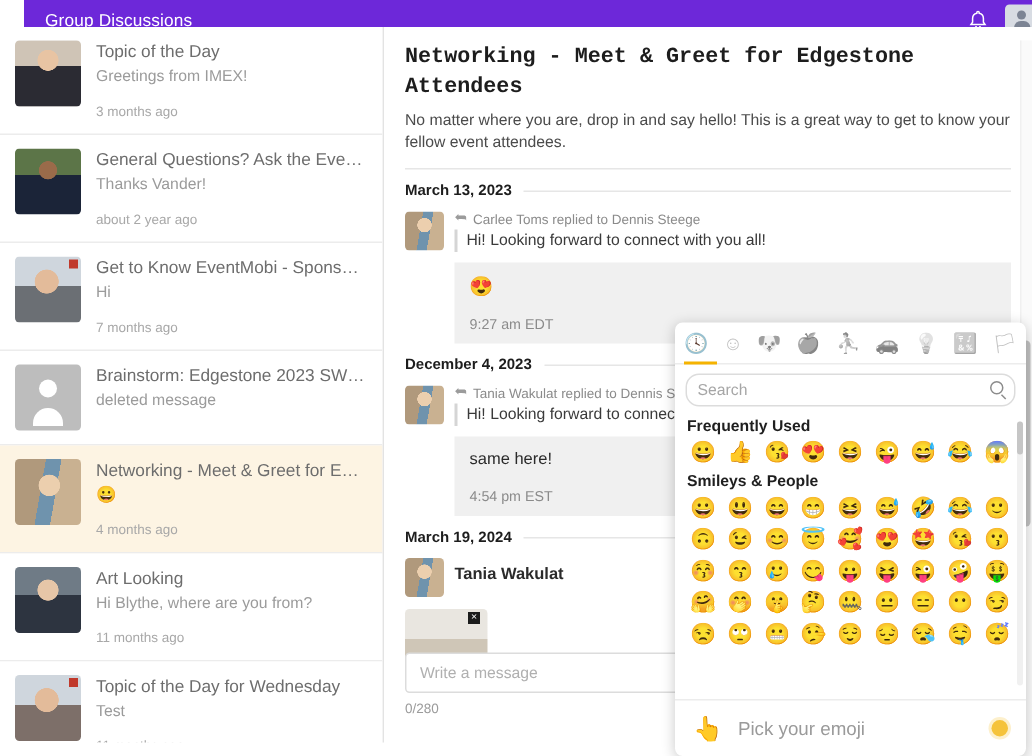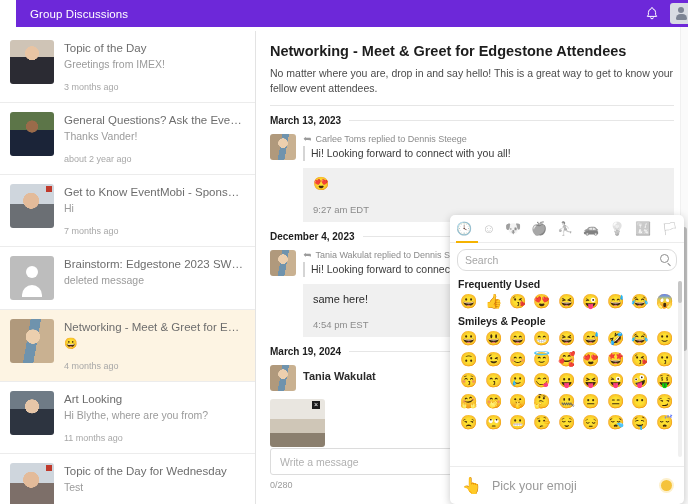--- a/index.html
+++ b/index.html
@@ -28,21 +28,21 @@
   .avatar-glyph::before {
     content:""; position:absolute; top:0; left:2.5px; width:6px; height:6px;
     border-radius:50%; background:#7c8494;
   }
   .avatar-glyph::after {
     content:""; position:absolute; bottom:0.5px; left:0; width:11px; height:6px;
     border-radius: 6px 6px 2px 2px; background:#7c8494;
   }
 
   
-  .body-row { position: absolute; top: 31px; left: 0; width: 688px; height: 342px; display: flex; }
+  .body-row { position: absolute; top: 18px; left: 0; width: 688px; height: 342px; display: flex; }
 
   
   .sidebar {
     width: 256px; height: 477px; background: #fff;
     border-right: 1px solid #e3e3e3; overflow: hidden;
   }
   .conv {
     display: flex; gap: 10px; padding: 9px 10px 9px 10px;
     border-bottom: 1px solid #ececec; align-items: flex-start;
     background: #fff; min-height: 57px;
@@ -90,21 +90,21 @@
       radial-gradient(circle at 48% 38%, #e3bb9a 0 22%, transparent 23%),
       linear-gradient(#cfd6dd 0 45%, #7d6f69 45% 100%); }
   .ph7::after{content:"";position:absolute;top:2px;right:2px;width:6px;height:6px;background:#c0392b;}
   .phmsg { background:
       radial-gradient(circle at 50% 35%, #eccfae 0 22%, transparent 23%),
       linear-gradient(100deg,#b0997c 0 40%, #6f93ad 40% 62%, #c9b191 62%); }
 
   
   .main { position: relative; width: 432px; height: 477px; background: #fff; overflow: hidden; }
   .thread-head { padding: 10px 14px 0 14px; }
-  .thread-title { font-size: 14.5px; color: #1d1d1d; font-weight: bold; line-height: 20px; }
+  .thread-title { font-size: 14.5px; color: #1d1d1d; font-weight: bold; line-height: 20px; font-family: Liberation Mono, monospace; }
   .thread-desc { font-size: 10.5px; color: #4b4b4b; line-height: 15px; margin-top: 5px; }
   .hr { height: 1px; background: #e6e6e6; margin: 9px 14px 0 14px; }
 
   .date-sep { display: flex; align-items: center; gap: 8px; padding: 9px 14px 6px 14px; }
   .date-sep span { font-size: 10px; color: #1d1d1d; font-weight: bold; white-space: nowrap; }
   .date-sep .line { flex: 1; height: 1px; background: #e6e6e6; }
 
   .msg { padding: 2px 14px 0 14px; }
   .msg-row { display: flex; gap: 7px; }
   .msg-avatar { width: 26px; height: 26px; border-radius: 3px; flex: 0 0 26px; position: relative; overflow: hidden; }

